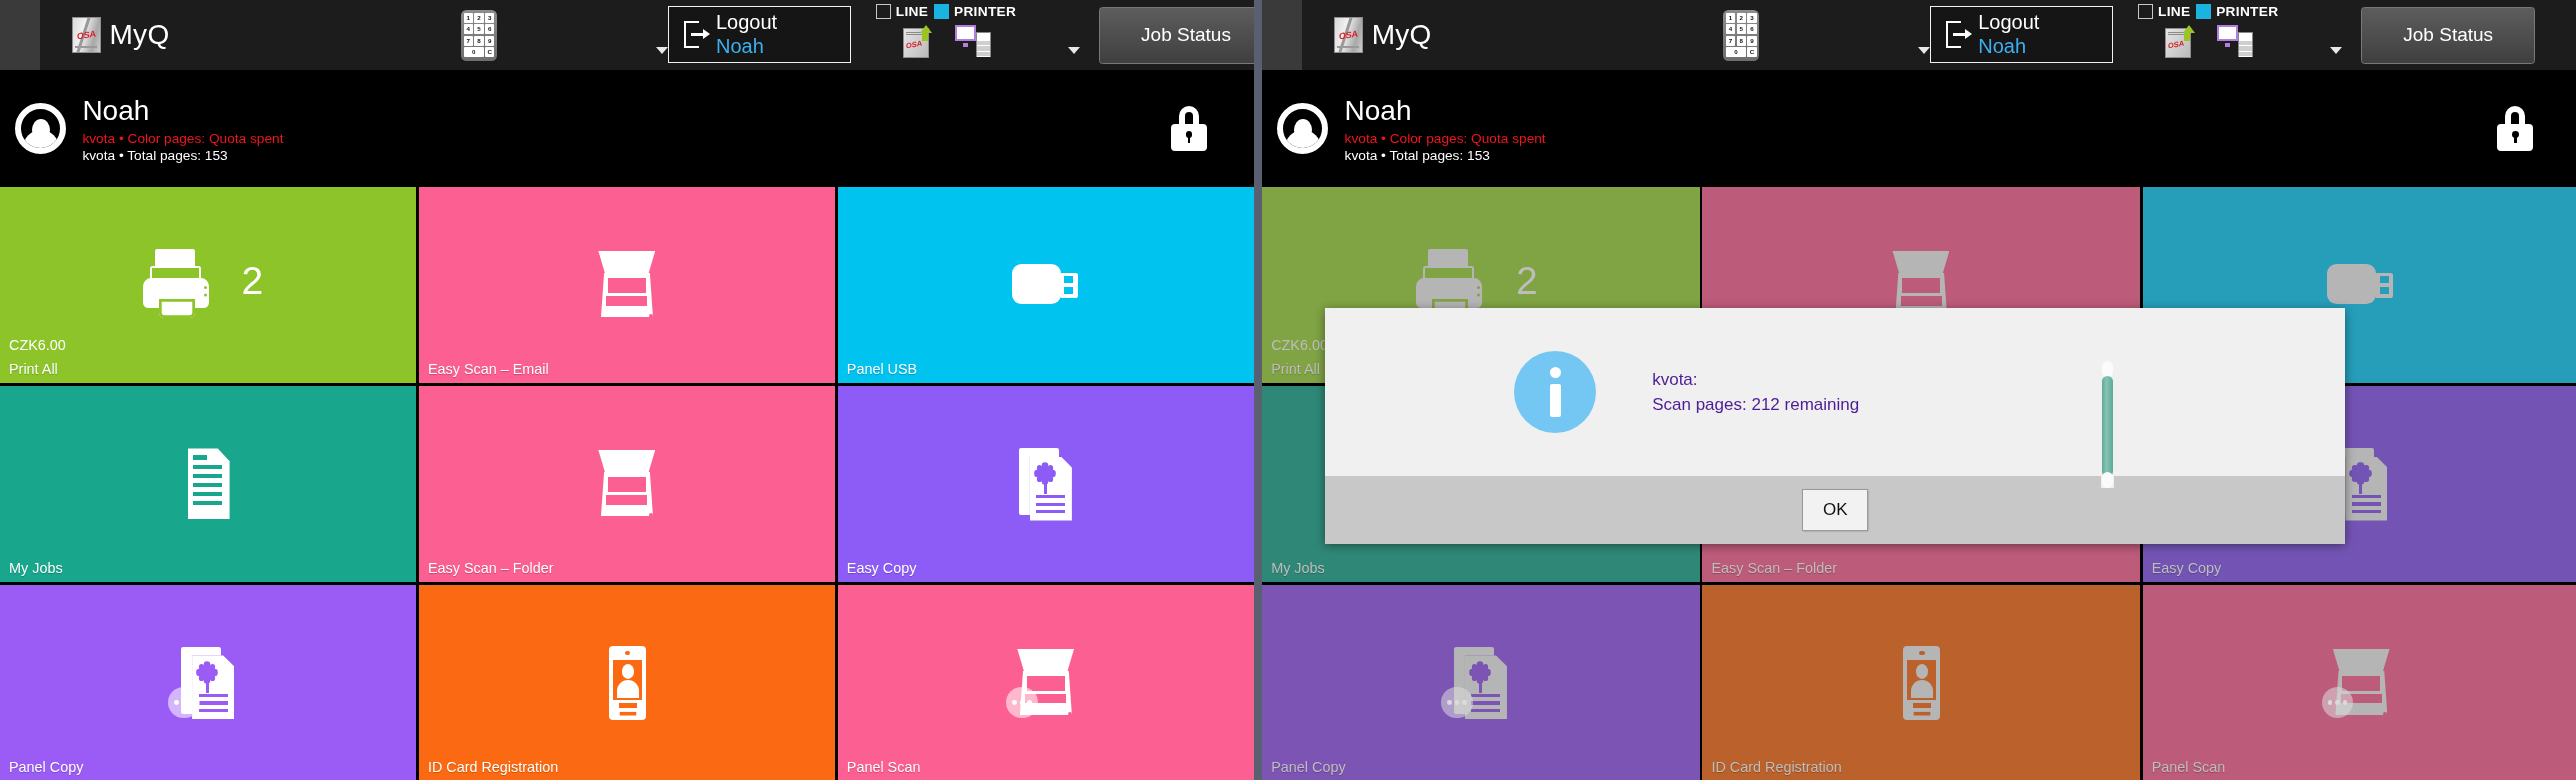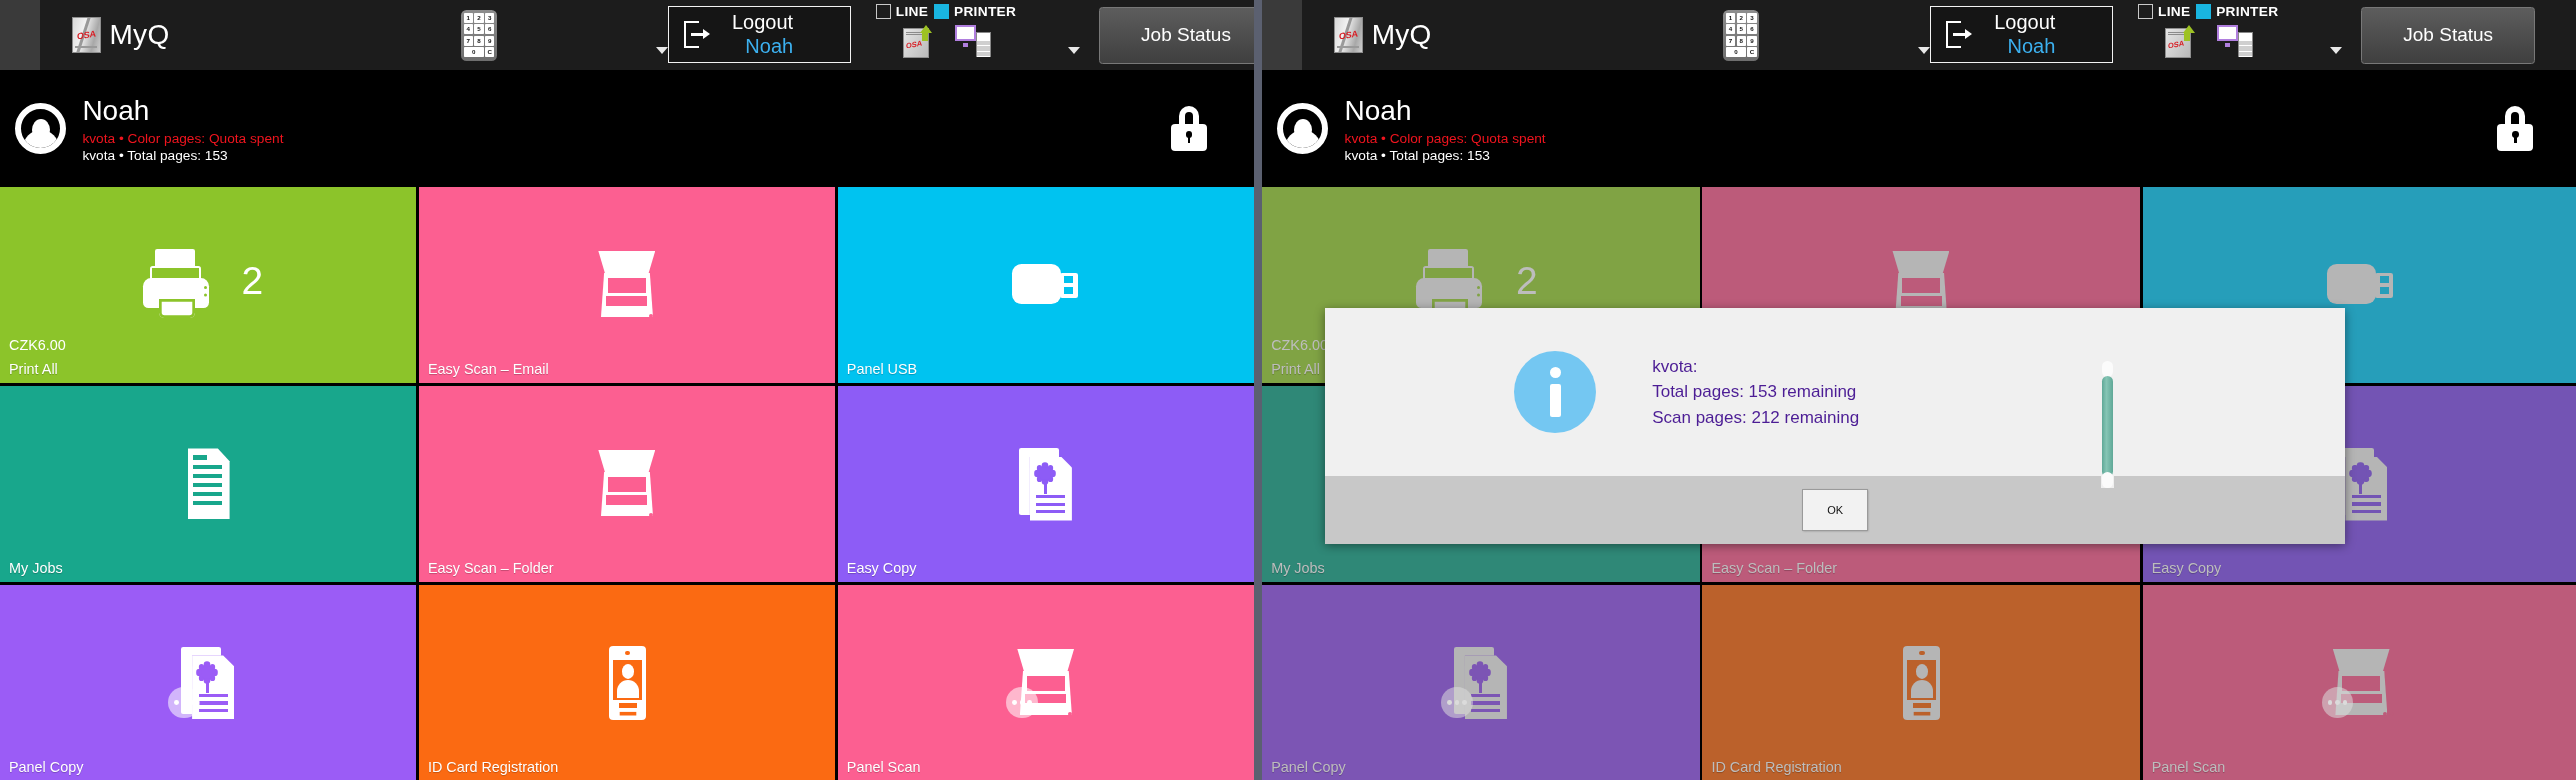--- a/index.html
+++ b/index.html
@@ -127,21 +127,21 @@
     position:absolute; left:6.8px; top:11.6px;
     width:16.4px; height:3.4px; background:#fff;
   }
   .logout-ico .arrow-head {
     position:absolute; left:19px; top:7.5px;
     width:0;height:0;
     border-top:5.5px solid transparent;
     border-bottom:5.5px solid transparent;
     border-left:7.5px solid #fff;
   }
-  .logout-text { margin-left:23px; line-height:1.18;text-align:right; }
+  .logout-text { margin-left:7px; line-height:1.18; }
   .logout-title { color:#fff; font-size:20px; display:block; }
   .logout-user  { color:#3cb0ef; font-size:20px; display:block; }
 
   
   .status-group {
     position:absolute; left:836px; top:4.1px;
     width:219px; height:63px;
   }
   .status-row { display:flex; align-items:flex-start; gap:6px; }
   .status-item { display:flex; align-items:center; gap:4.8px; }
@@ -530,21 +530,21 @@
   .dialog-foot {
     height:68px;
     background:#c8c8c8;
     display:flex; align-items:center; justify-content:center;
   }
   .ok-btn {
     width:66px; height:42px;
     background:#f2f2f2;
     border:0.7px solid #9a9a9a;
     box-shadow:1.4px 1.4px 2.1px rgba(0,0,0,.28);
-    color:#111; font-size:11px;
+    color:#111; font-size:17px;
     display:flex; align-items:center; justify-content:center;
   }
 
   .panel-gap { width:4.1px; background:#5b6070; flex:0 0 auto; }
 </style>
 </head>
 <body>
 
 <div class="panel left">
 
@@ -938,21 +938,20 @@
     </div>
 
   <div class="dialog">
     <div class="dialog-body">
       <div class="info-ico">
         <div class="dot"></div>
           <div class="stem"></div>
       </div>
       <div class="dialog-text">
         <span>kvota:</span>
-        <span>Total pages: 153 remaining</span>
         <span>Scan pages: 212 remaining</span>
       </div>
       <div class="dlg-scroll">
         <div class="cap top"></div>
         <div class="thumb"></div>
         <div class="cap bot"></div>
       </div>
     </div>
     <div class="dialog-foot">
       <div class="ok-btn">OK</div>

